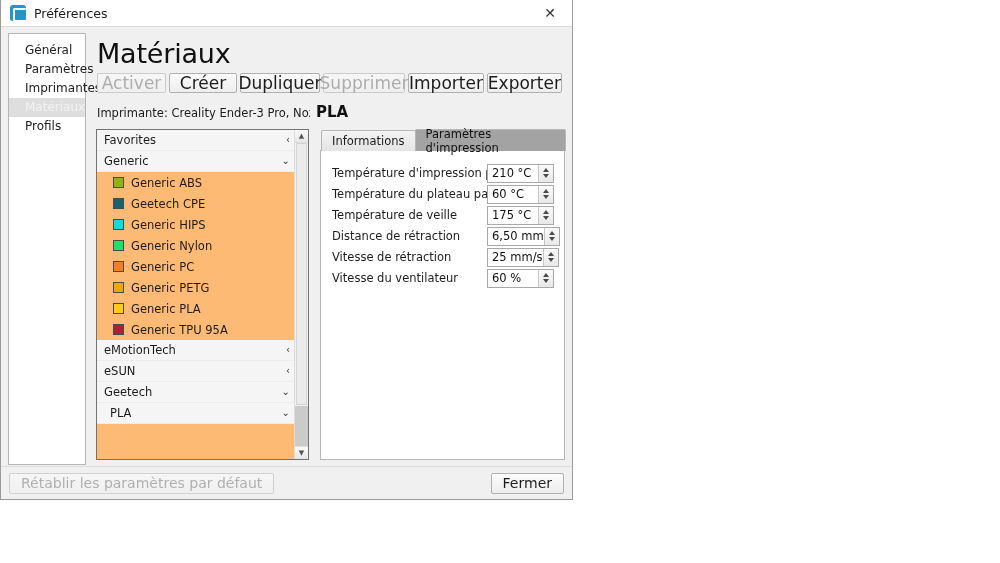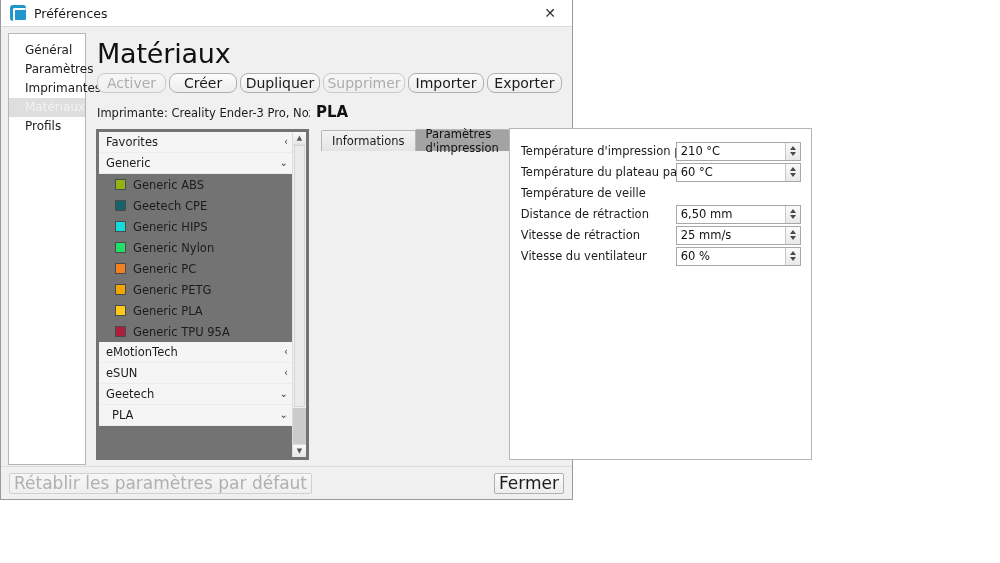--- a/index.html
+++ b/index.html
@@ -113,25 +113,25 @@
   }
   .toolbar {
     display: flex;
     margin: 2px 0 0 1px;
   }
   .tbtn {
     height: 20px;
     min-width: 68px;
     padding: 0 20px;
     margin-right: 3px;
-    font-size: 14px;
+    font-size: 17px;
     color: #1c1c1c;
     background: linear-gradient(180deg,#fbfbfb 0%, #ededed 100%);
     border: 1px solid #b0b0b0;
-    border-radius: 8px;
+    border-radius: 2px;
     display: flex; align-items: center; justify-content: center;
     white-space: nowrap;
   }
   .tbtn.disabled { color: #adadad; border-color: #cbcbcb;
     background: linear-gradient(180deg,#f6f6f6 0%, #efefef 100%); }
 
   .subline {
     display: flex; align-items: baseline;
     margin: 10px 0 6px 1px;
     height: 20px;
@@ -149,22 +149,22 @@
   .panes {
     flex: 1;
     display: flex;
     min-height: 0;
     margin-bottom: 6px;
   }
 
   
   .listwrap {
     width: 213px; min-width: 213px;
-    border: 3px solid #737373;
-    background: #737373;
+    border: 1px solid #737373;
+    background: #fdba74;
     display: flex;
     position: relative;
     overflow: hidden;
   }
   .list {
     flex: 1;
     overflow: hidden;
     position: relative;
   }
   .row {
@@ -225,21 +225,21 @@
   .strack-dark {
     position: absolute; left: 0; right: 0;
     top: 263px; bottom: 0;
     background: #cbcbcb;
   }
 
   
   .detail {
     flex: 1;
     margin-left: 11px;
-    display: flex; 
+    display: flex; flex-direction: column;
     min-width: 0;
   }
   .tabs {
     display: flex;
     align-items: flex-end;
     height: 22px;
     position: relative;
     z-index: 2;
     margin-left: 1px;
   }
@@ -313,22 +313,22 @@
   
   .footer {
     height: 33px; min-height: 33px;
     border-top: 1px solid #dcdcdc;
     display: flex; align-items: center;
     padding: 0 8px;
     background: #f0f0f0;
   }
   .fbtn {
     height: 21px;
-    padding: 0 4px;
-    font-size: 17px;
+    padding: 0 11px;
+    font-size: 14px;
     border: 1px solid #b0b0b0;
     border-radius: 2px;
     background: linear-gradient(180deg,#fbfbfb 0%, #ededed 100%);
     color: #1c1c1c;
     display: flex; align-items: center; justify-content: center;
   }
   .fbtn.disabled { color: #b0b0b0; border-color: #d0d0d0;
      background: linear-gradient(180deg,#f6f6f6,#efefef); }
   .spacer { flex: 1; }
   .fbtn.close-action { min-width: 67px; }
@@ -474,20 +474,27 @@
                     <div class="spin-val">60 °C</div>
                     <div class="spin-btns">
                       <div class="spin-up"></div>
                       <div class="spin-dn"></div>
                     </div>
                   </div>
                 </div>
 
                 <div class="setting-row">
                   <div class="setting-label">Température de veille</div>
+                  <div class="spin">
+                    <div class="spin-val">175 °C</div>
+                    <div class="spin-btns">
+                      <div class="spin-up"></div>
+                      <div class="spin-dn"></div>
+                    </div>
+                  </div>
                 </div>
 
                 <div class="setting-row">
                   <div class="setting-label">Distance de rétraction</div>
                   <div class="spin">
                     <div class="spin-val">6,50 mm</div>
                     <div class="spin-btns">
                       <div class="spin-up"></div>
                       <div class="spin-dn"></div>
                     </div>

